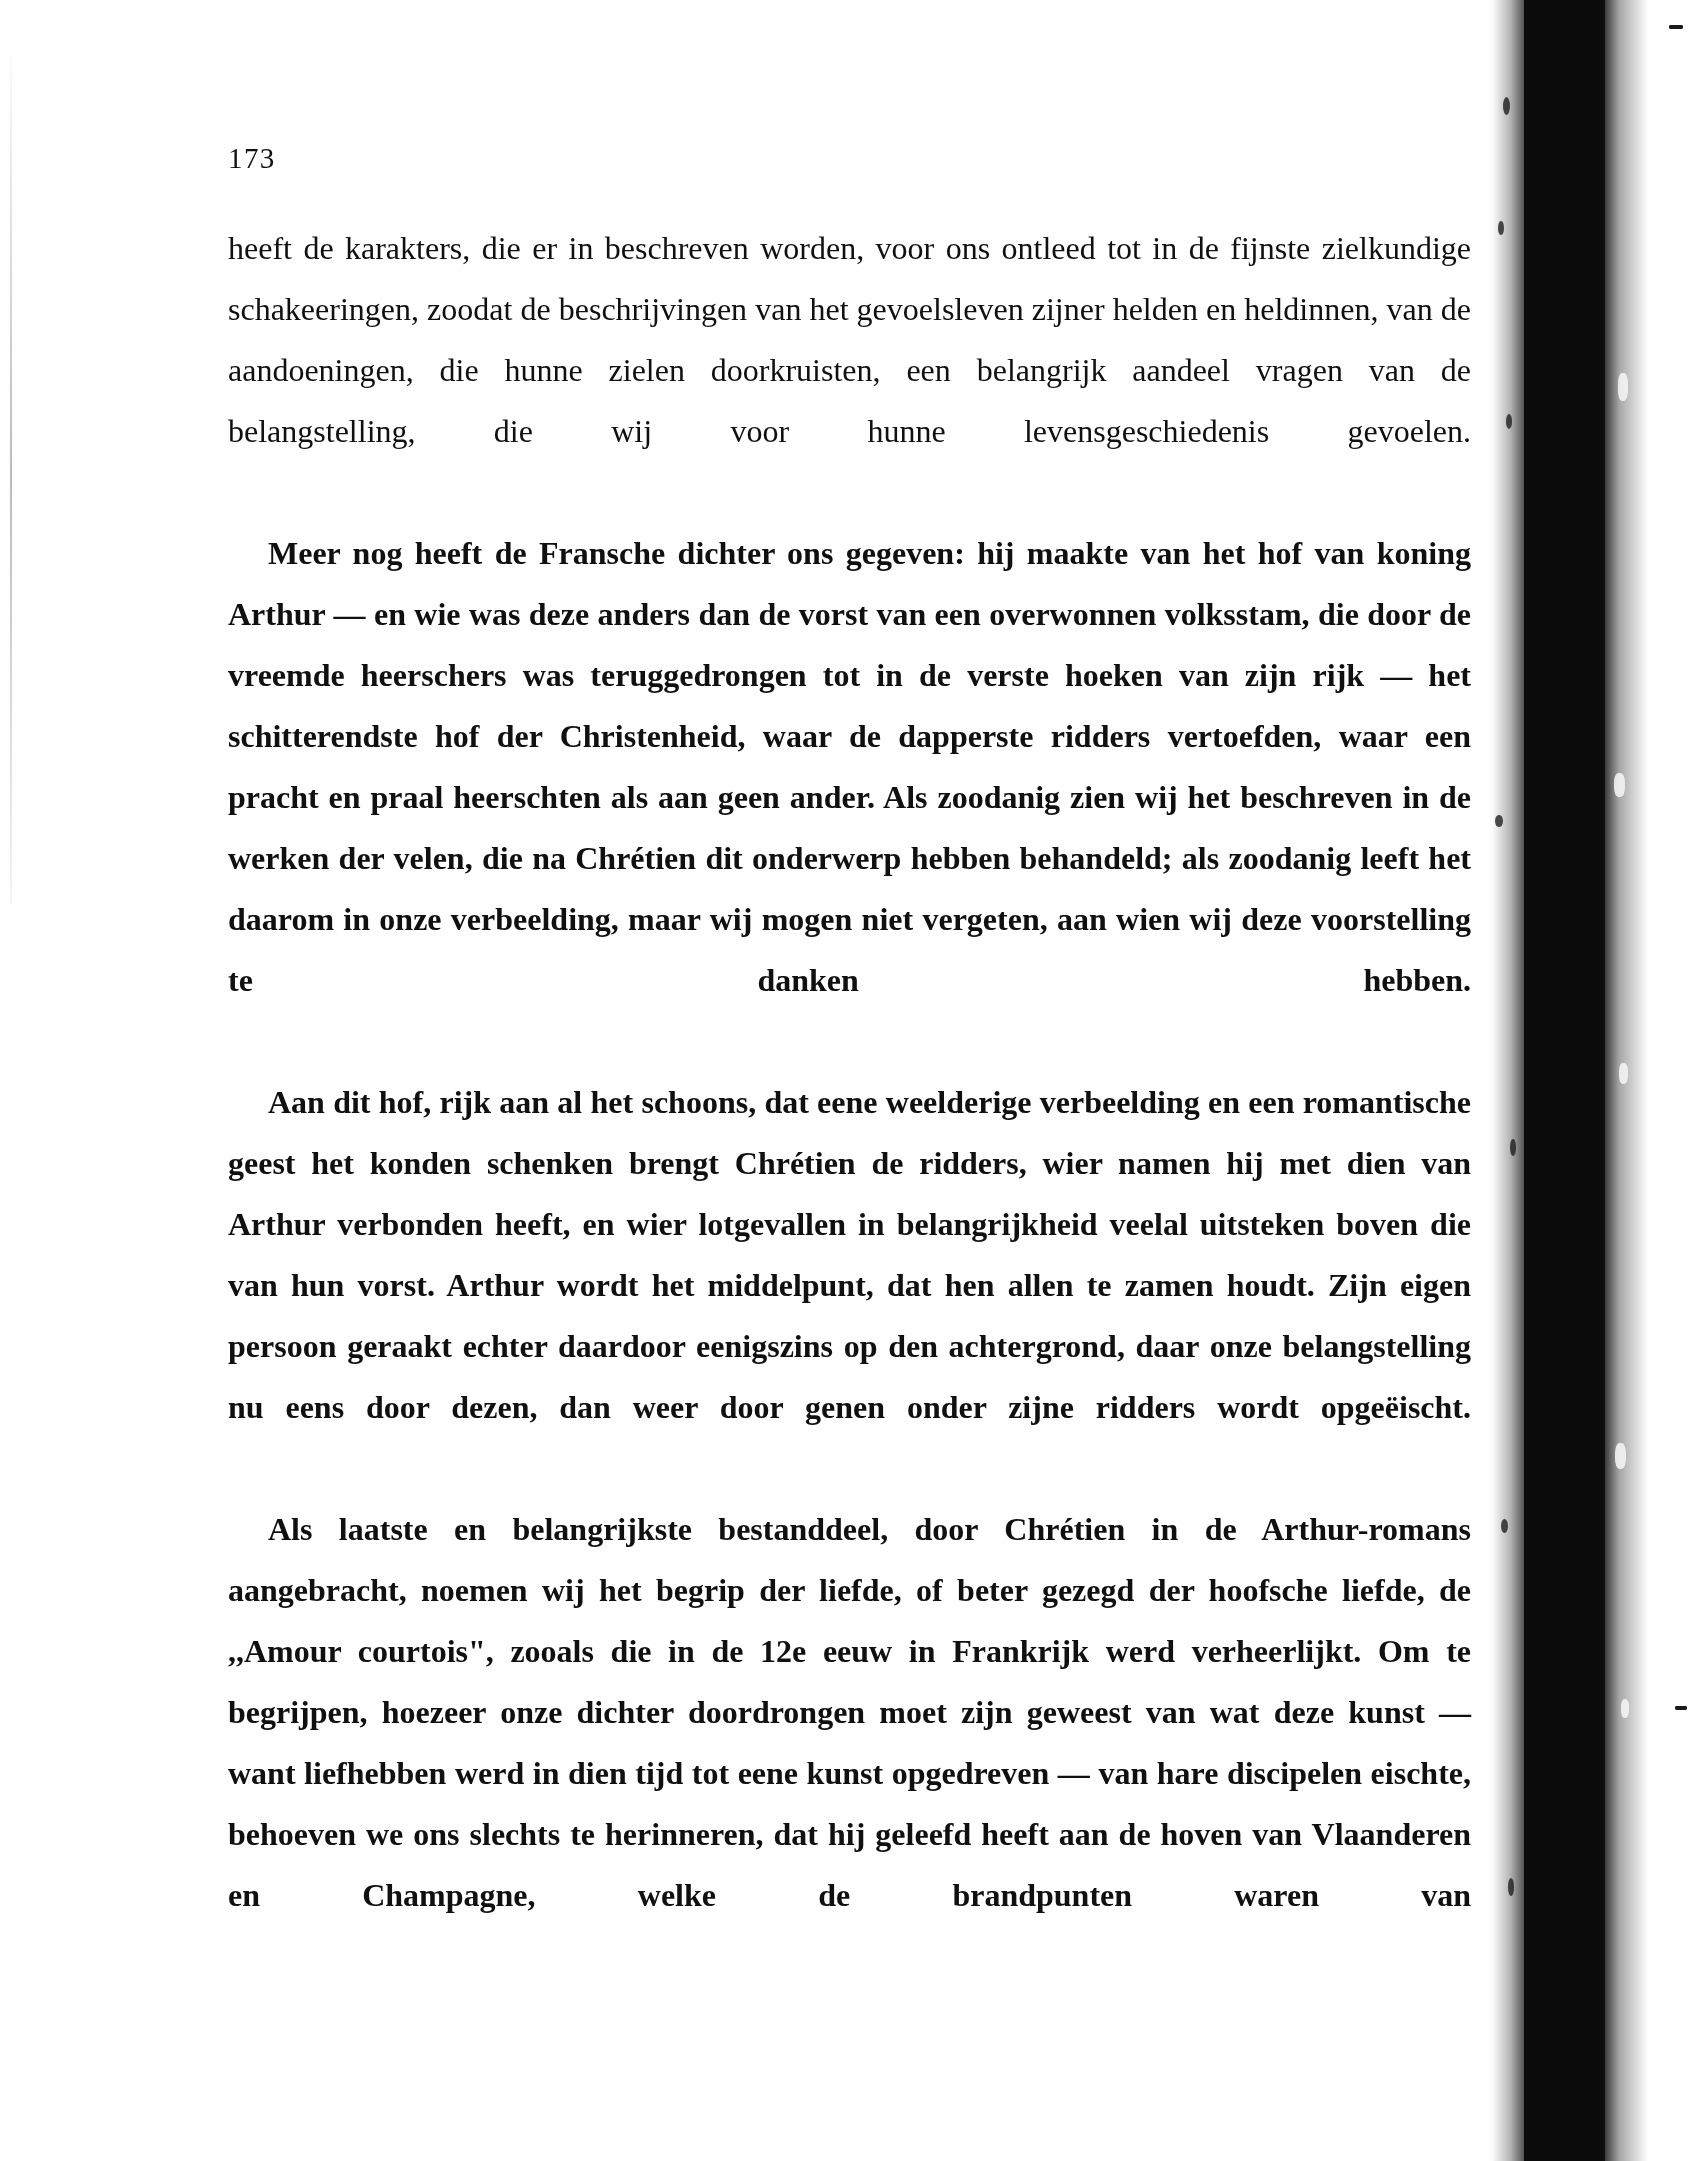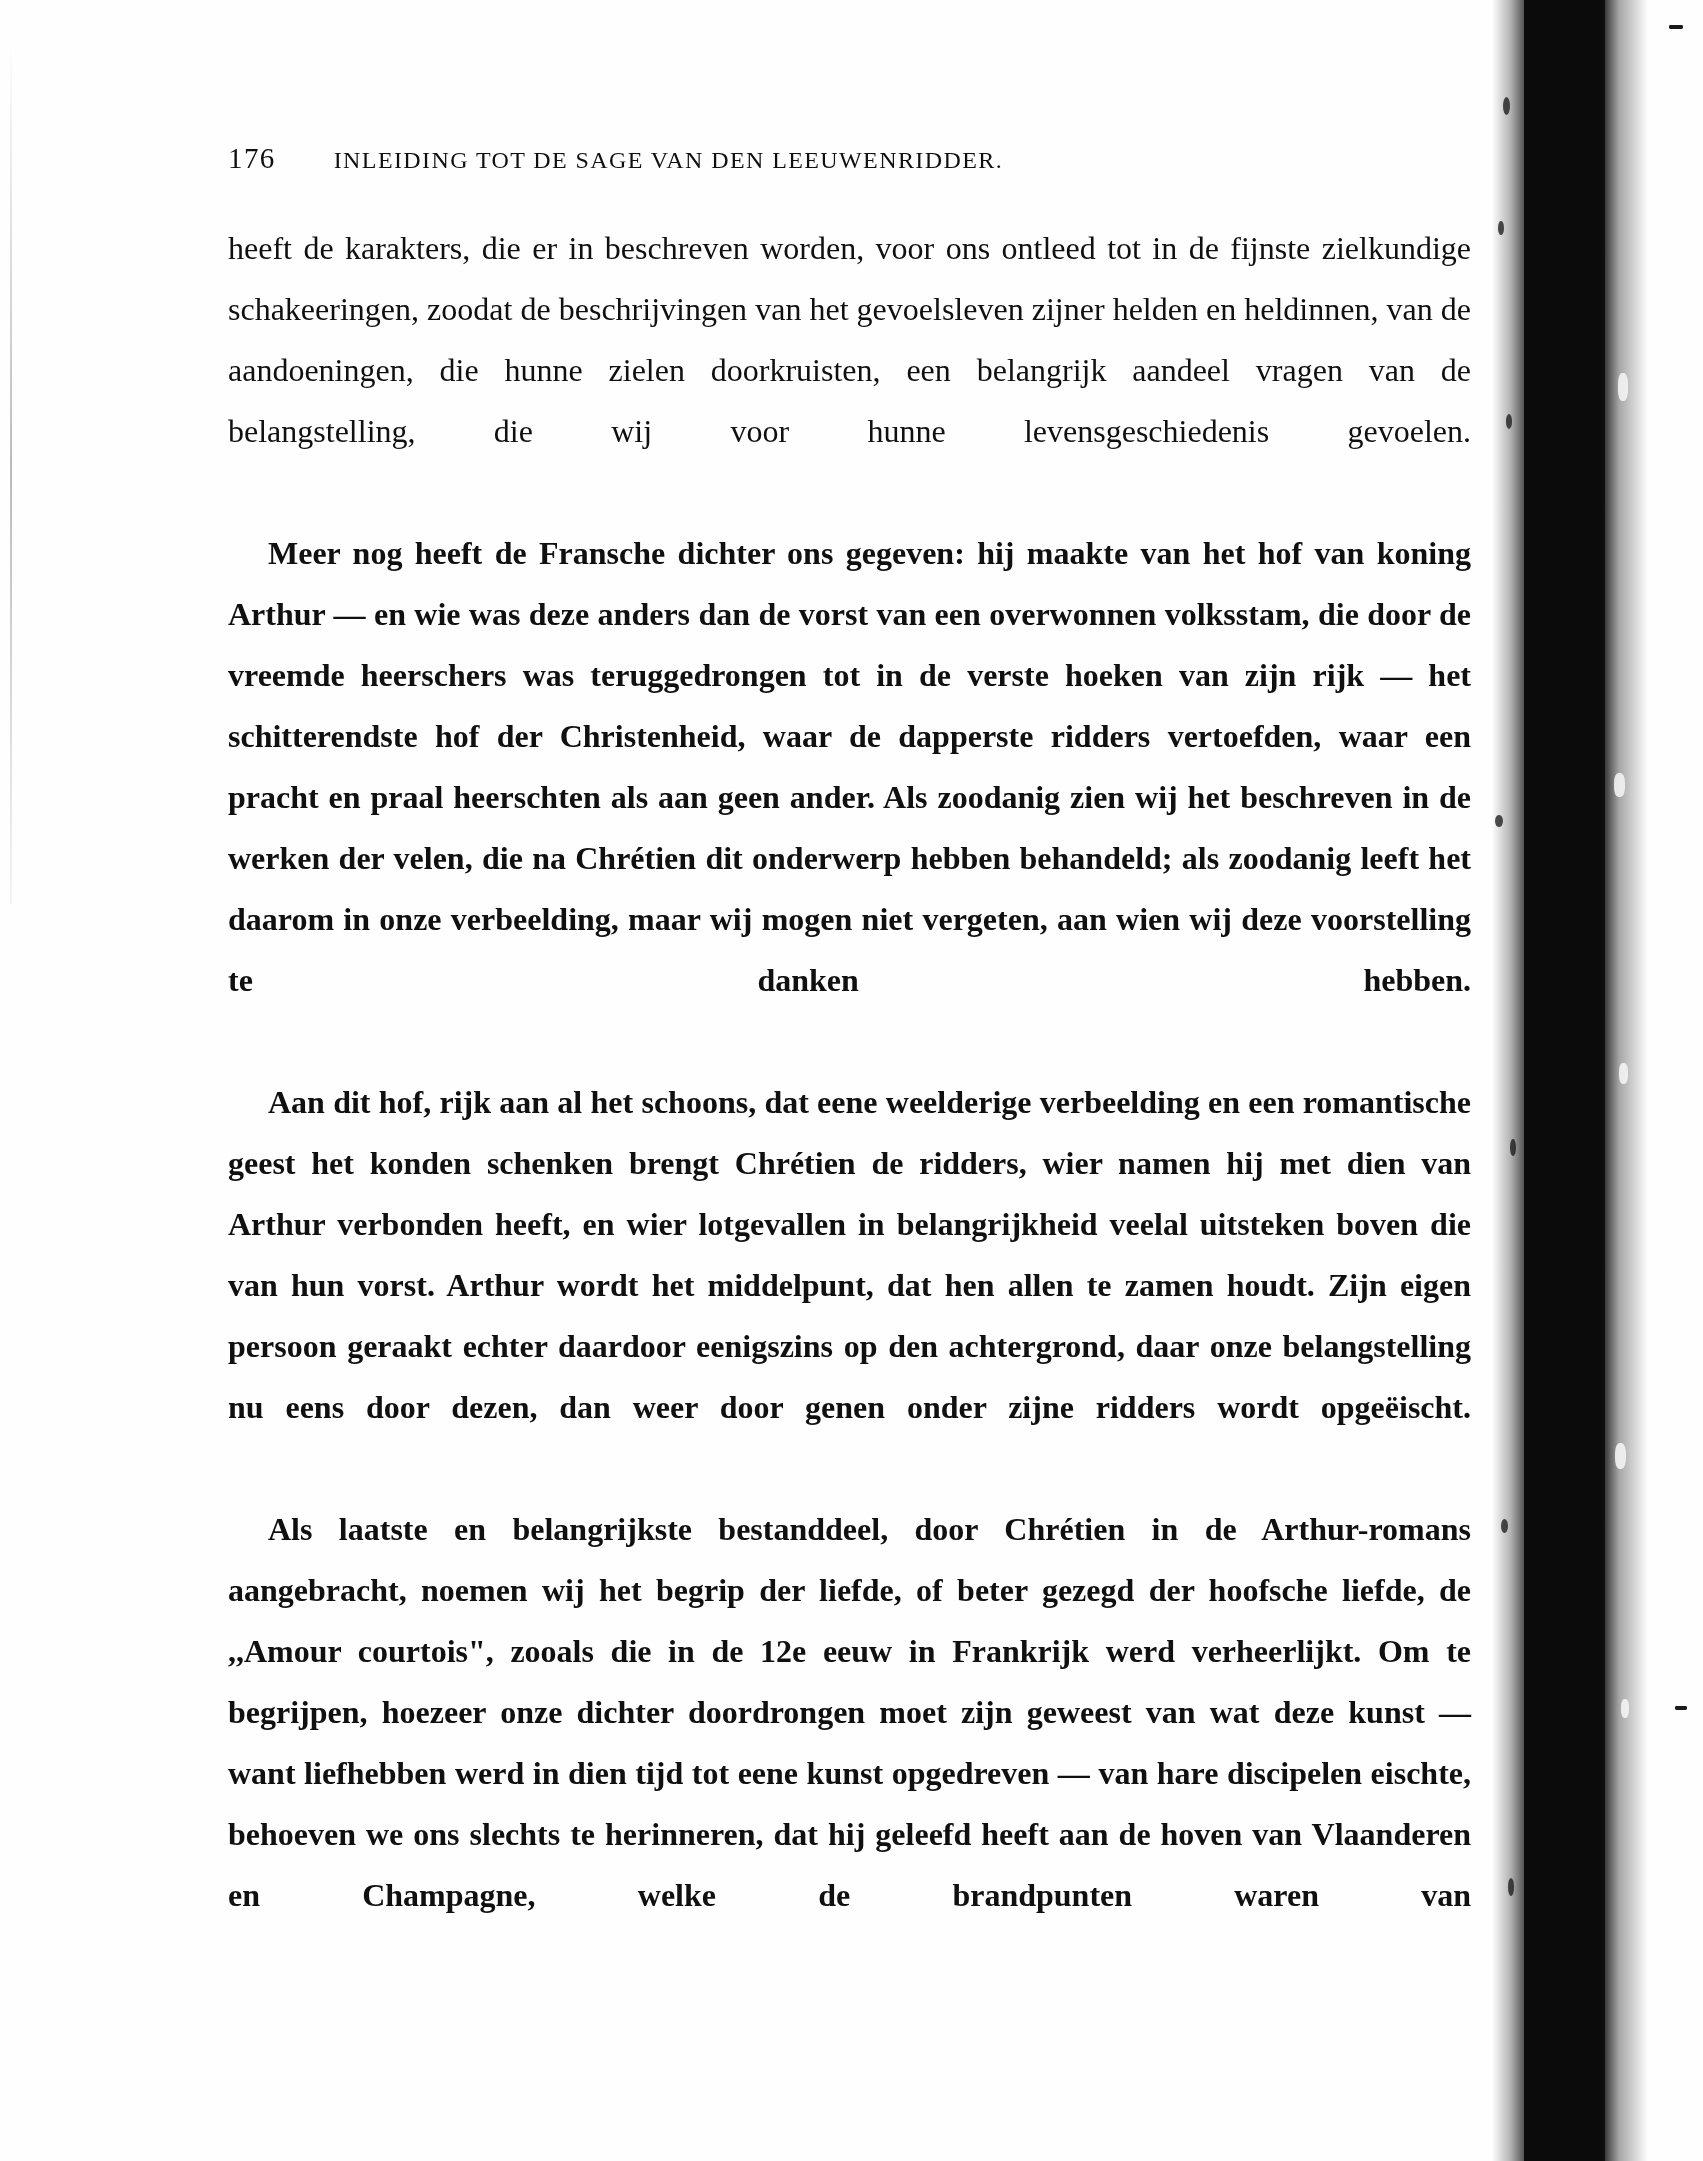--- a/index.html
+++ b/index.html
@@ -140,22 +140,21 @@
 </head>
 <body>
 
 <div id="page">
 
   <div class="scan-left-edge"></div>
 
   <div id="textcol">
 
     <div class="runhead">
-      <span class="folio">176</span>
-      <span class="runhead-title">Inleiding tot de sage van den Leeuwenridder.</span>
+      <span class="folio">173</span>
     </div>
 
     <p class="body">heeft de karakters, die er in beschreven worden, voor ons ontleed tot in de fijnste zielkundige schakeeringen, zoodat de beschrijvingen van het gevoelsleven zijner helden en heldinnen, van de aandoeningen, die hunne zielen doorkruisten, een belangrijk aandeel vragen van de belangstelling, die wij voor hunne levensgeschiedenis gevoelen.</p>
     <p class="body indent">Meer nog heeft de Fransche dichter ons gegeven: hij maakte van het hof van koning Arthur — en wie was deze anders dan de vorst van een overwonnen volksstam, die door de vreemde heerschers was teruggedrongen tot in de verste hoeken van zijn rijk — het schitterendste hof der Christenheid, waar de dapperste ridders vertoefden, waar een pracht en praal heerschten als aan geen ander. Als zoodanig zien wij het beschreven in de werken der velen, die na Chrétien dit onderwerp hebben behandeld; als zoodanig leeft het daarom in onze verbeelding, maar wij mogen niet vergeten, aan wien wij deze voorstelling te danken hebben.</p>
     <p class="body indent">Aan dit hof, rijk aan al het schoons, dat eene weelderige verbeelding en een romantische geest het konden schenken brengt Chrétien de ridders, wier namen hij met dien van Arthur verbonden heeft, en wier lotgevallen in belangrijkheid veelal uitsteken boven die van hun vorst. Arthur wordt het middelpunt, dat hen allen te zamen houdt. Zijn eigen persoon geraakt echter daardoor eenigszins op den achtergrond, daar onze belangstelling nu eens door dezen, dan weer door genen onder zijne ridders wordt opgeëischt.</p>
     <p class="body indent">Als laatste en belangrijkste bestanddeel, door Chrétien in de Arthur-romans aangebracht, noemen wij het begrip der liefde, of beter gezegd der hoofsche liefde, de ,,Amour courtois", zooals die in de 12e eeuw in Frankrijk werd verheerlijkt. Om te begrijpen, hoezeer onze dichter doordrongen moet zijn geweest van wat deze kunst — want liefhebben werd in dien tijd tot eene kunst opgedreven — van hare discipelen eischte, behoeven we ons slechts te herinneren, dat hij geleefd heeft aan de hoven van Vlaanderen en Champagne, welke de brandpunten waren van</p>
 
   </div>
 
   <div class="gutter">

